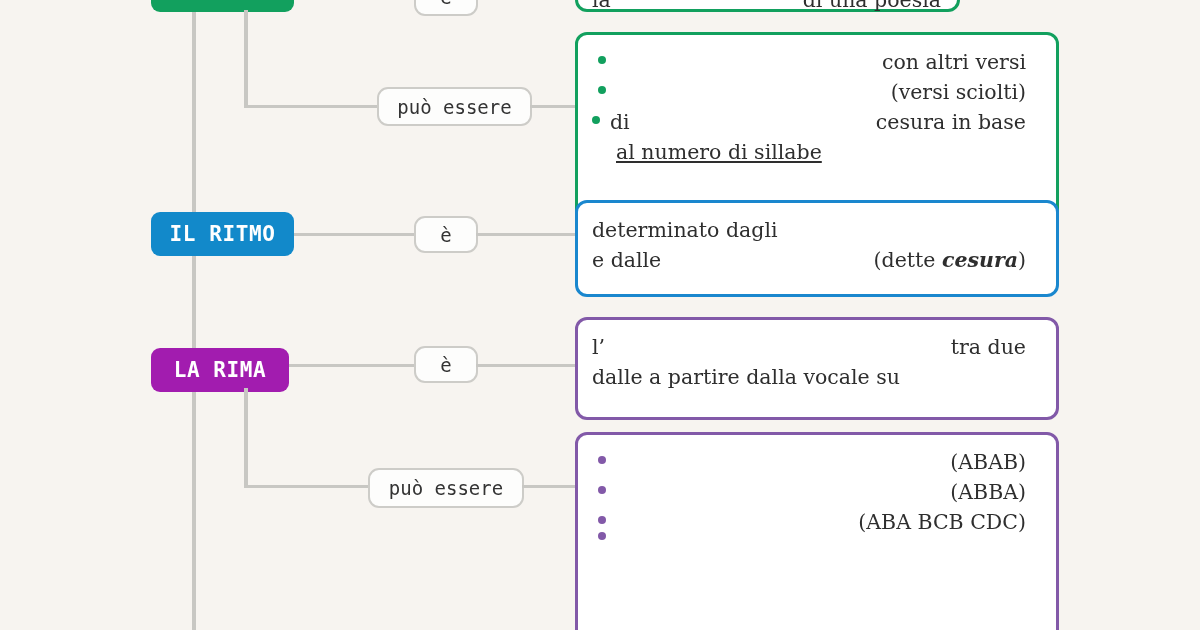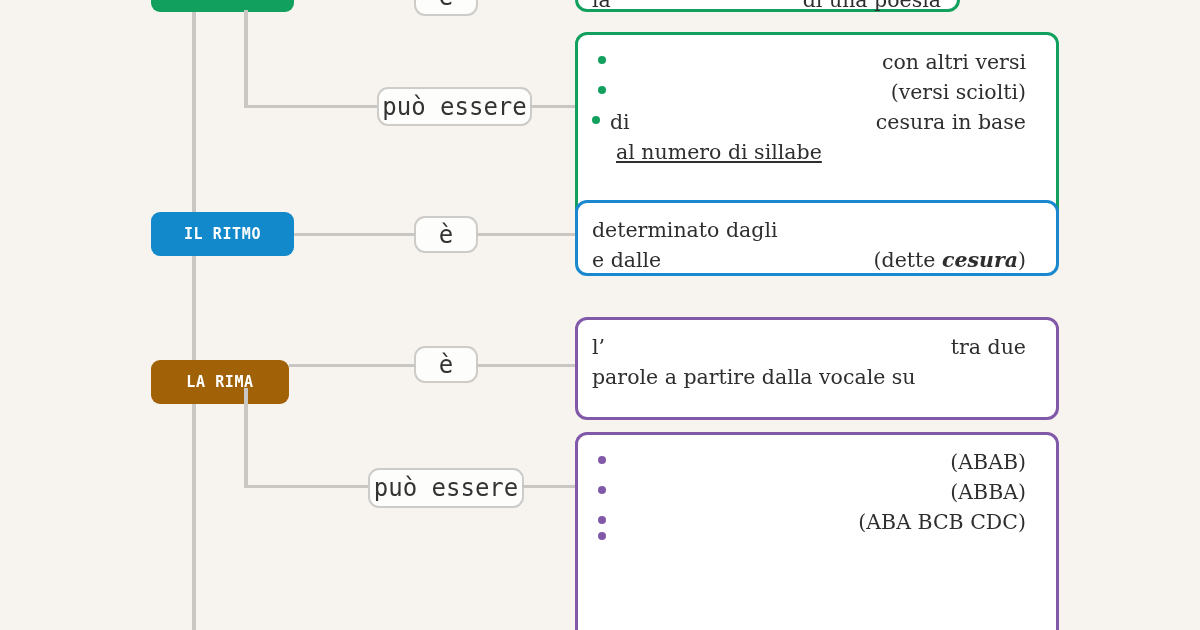--- a/index.html
+++ b/index.html
@@ -42,53 +42,53 @@
 
   
   .pill {
     position: absolute;
     display: flex;
     align-items: center;
     justify-content: center;
     border-radius: 9px;
     font-family: "DejaVu Sans Mono", monospace;
     font-weight: bold;
-    font-size: 15px;
+    font-size: 21px;
     letter-spacing: 0.6px;
     color: #ffffff;
     white-space: nowrap;
     padding: 0 14px;
   }
   #pill-verso {
     left: 151px; top: -28px;
     width: 143px; height: 40px;
     background: #12a05e;
   }
   #pill-ritmo {
     left: 151px; top: 212px;
     width: 143px; height: 44px;
     background: #1289ca;
   }
   #pill-rima {
-    left: 151px; top: 360px;
+    left: 151px; top: 348px;
     width: 138px; height: 44px;
-    background: #a16207;
+    background: #a21caf;
   }
 
   
   .chip {
     position: absolute;
     display: flex;
     align-items: center;
     justify-content: center;
     background: #fdfdfc;
     border: 2px solid #cdccc8;
     border-radius: 11px;
     font-family: "DejaVu Sans Mono", monospace;
-    font-size: 24px;
+    font-size: 19px;
     color: #333;
     white-space: nowrap;
   }
   #chip-verso-e      { left: 414px; top: -22px;  width: 64px;  height: 38px; }
   #chip-verso-pe     { left: 377px; top: 87px;   width: 155px; height: 39px; }
   #chip-ritmo-e      { left: 414px; top: 216px;  width: 64px;  height: 37px; }
   #chip-rima-e       { left: 414px; top: 346px;  width: 64px;  height: 37px; }
   #chip-rima-pe      { left: 368px; top: 468px;  width: 156px; height: 40px; }
 
   
@@ -100,21 +100,21 @@
     padding: 12px 16px 12px 14px;
     font-size: 20.5px;
     line-height: 30px;
   }
   .card.green  { border-color: #12a05e; }
   .card.blue   { border-color: #1a87ce; }
   .card.purple { border-color: #8259a8; }
 
   #card-verso-def  { left: 575px; top: -30px;  width: 385px; height: 42px; }
   #card-verso-list { left: 575px; top: 32px;   width: 484px; height: 200px; }
-  #card-ritmo      { left: 575px; top: 200px;  width: 484px; height: 76px; }
+  #card-ritmo      { left: 575px; top: 200px;  width: 484px; height: 97px; }
   #card-rima-def   { left: 575px; top: 317px;  width: 484px; height: 103px; }
   #card-rima-list  { left: 575px; top: 432px;  width: 484px; height: 230px; }
 
   
   .row {
     display: flex;
     align-items: baseline;
     white-space: pre;
   }
   .row .lead  { flex: 0 0 auto; }
@@ -201,21 +201,21 @@
 
   <div class="line h" style="left:289px; top:364px; width:127px;"></div>
   <div class="chip" id="chip-rima-e">è</div>
   <div class="line h" style="left:476px; top:364px; width:101px;"></div>
 
   <div class="card purple" id="card-rima-def">
     <div class="row">
       <span class="lead">l’</span>
       <span class="tail tail-pad">tra due</span>
     </div>
-    <div>parole a partire dalla vocale su</div>
+    <div>dalle a partire dalla vocale su</div>
   </div>
 
   <div class="line v" style="left:244px; top:388px; height:99px;"></div>
   <div class="line h" style="left:244px; top:485px; width:128px;"></div>
   <div class="chip" id="chip-rima-pe">può essere</div>
   <div class="line h" style="left:522px; top:485px; width:55px;"></div>
 
   <div class="card purple" id="card-rima-list">
     <div class="row bullet">
       <span class="dot purple"></span>

